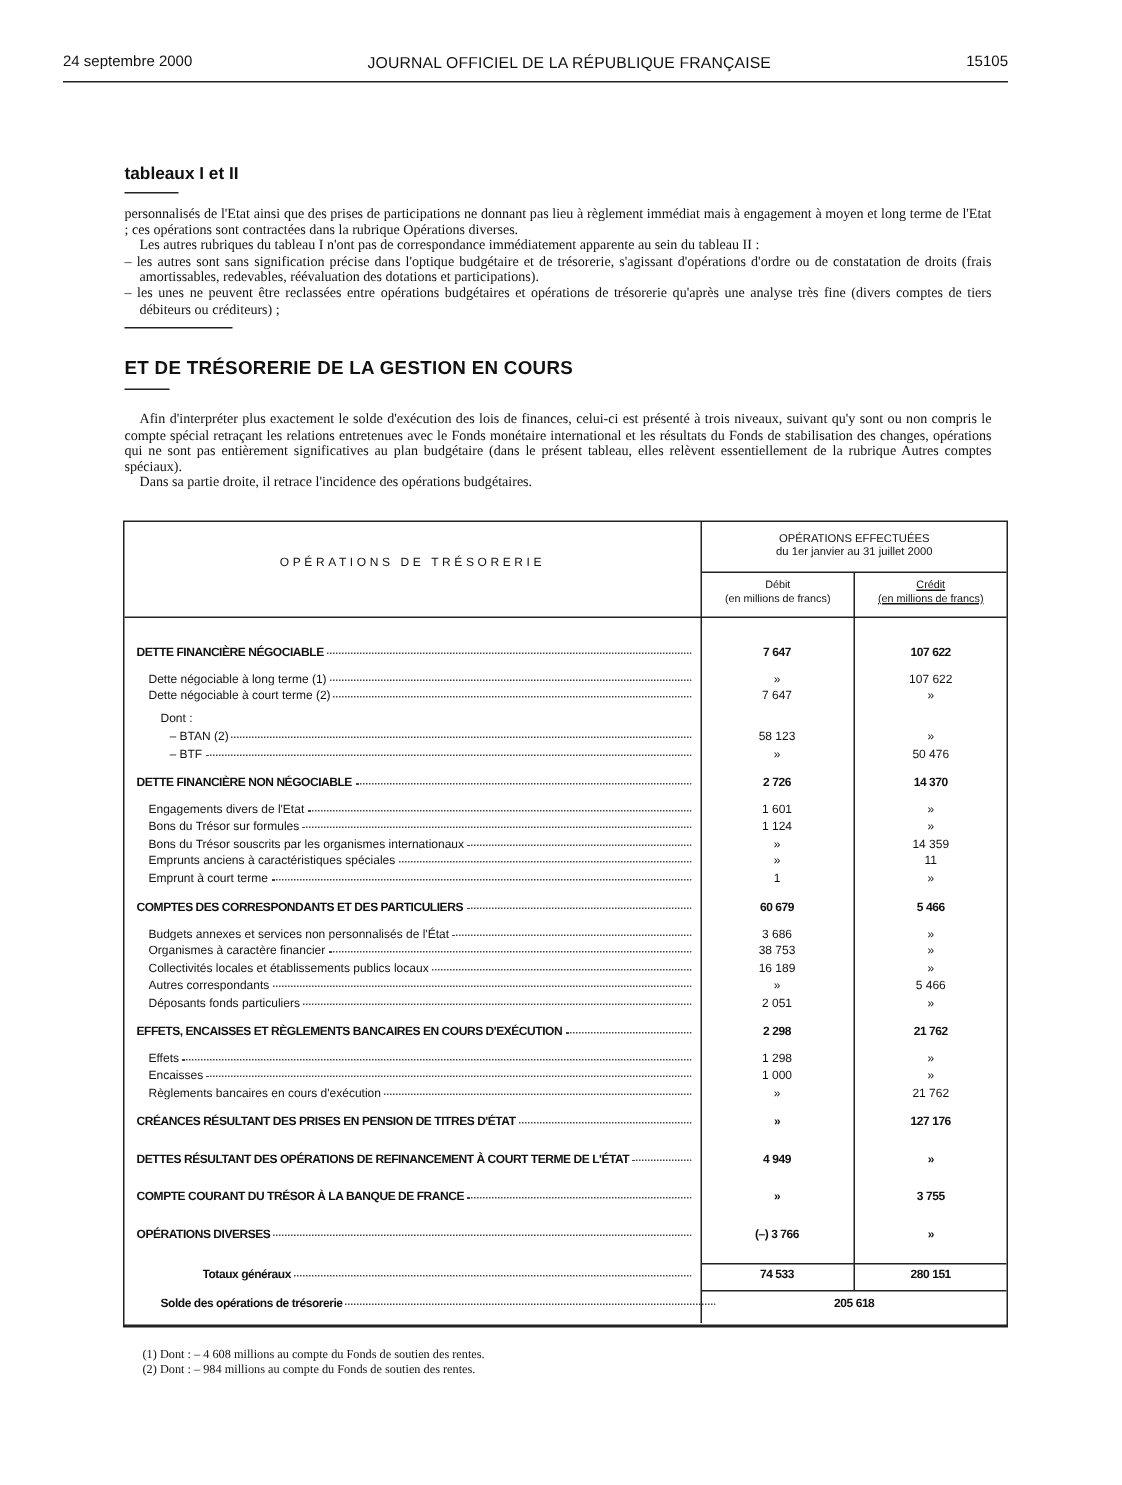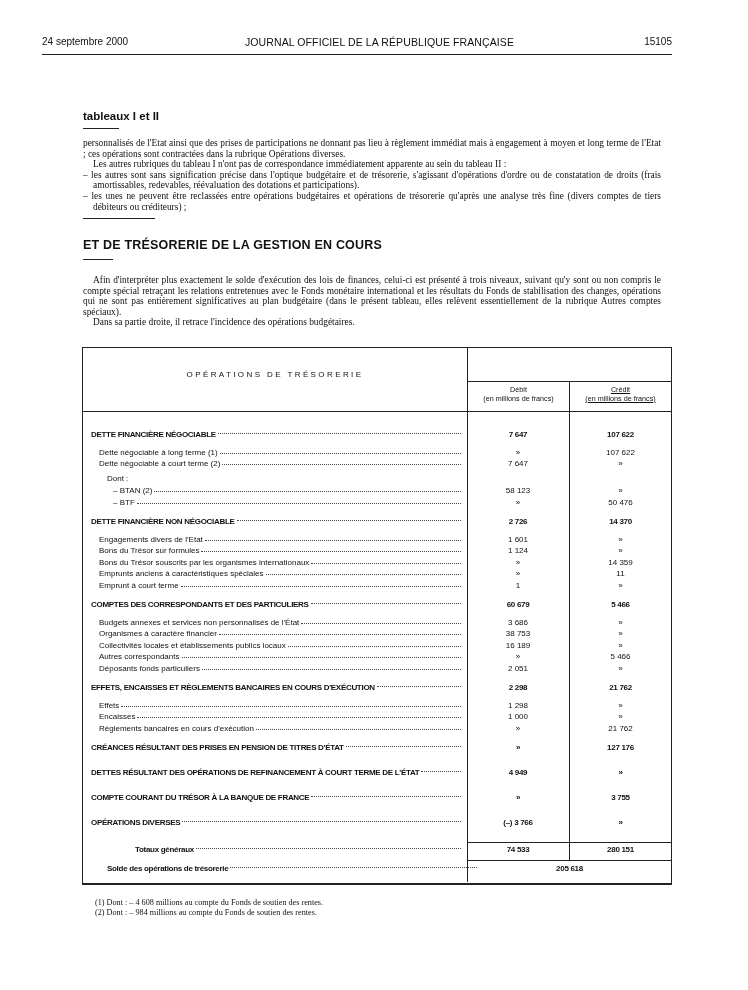--- a/index.html
+++ b/index.html
@@ -25,21 +25,21 @@
   .vline { position: absolute; top: 0; width: 1px; background: #222; }
   .hline { position: absolute; height: 1px; background: #222; }
   .th-main { position: absolute; left: 0; width: 384px; top: 22px; text-align: center; font-size: 8px; letter-spacing: 2.4px; }
   .th-ops { position: absolute; left: 385px; width: 203px; top: 6px; text-align: center; font-size: 7.5px; line-height: 9px; }
   .th-col { position: absolute; top: 38px; text-align: center; font-size: 7.2px; line-height: 8.5px; }
 
   .row { position: absolute; left: 0; width: 588px; height: 12px; font-size: 8px; }
   .row .label { position: absolute; top: 0; white-space: nowrap; overflow: hidden; display: flex; }
   .row .label .txt { white-space: nowrap; }
   .row .label .dots { flex: 1; border-bottom: 1px dotted #444; margin: 0 0 3px 2px; }
-  .row.cat .label { font-weight: bold; letter-spacing: -0.3px; align-items: center; }
+  .row.cat .label { font-weight: bold; letter-spacing: -0.3px; }
   .row .deb { position: absolute; left: 385px; width: 100px; text-align: center; top: 0; }
   .row .cre { position: absolute; left: 487px; width: 101px; text-align: center; top: 0; }
   .row.cat .deb, .row.cat .cre { font-weight: bold; letter-spacing: -0.3px; }
   .row .soldeval { position: absolute; left: 385px; width: 203px; text-align: center; top: 0; font-weight: bold; letter-spacing: -0.3px; }
 
   .footnotes { position: absolute; left: 95px; top: 898px; font-family: "Liberation Serif", serif; font-size: 8.2px; line-height: 9.6px; }
   .footnotes div { white-space: nowrap; }
 </style>
 </head>
 <body>
@@ -73,20 +73,24 @@
 
   <div class="vline" style="left:384px; height:534px;"></div>
   <div class="vline" style="left:486px; top:34px; height:478px;"></div>
 
   <div class="hline" style="left:385px; width:203px; top:33px;"></div>
   <div class="hline" style="left:0; width:588px; top:63px;"></div>
   <div class="hline" style="left:385px; width:203px; top:494px;"></div>
   <div class="hline" style="left:385px; width:203px; top:512px;"></div>
 
   <div class="th-main">OPÉRATIONS DE TRÉSORERIE</div>
+  <div class="th-ops">
+    <div>OPÉRATIONS EFFECTUÉES</div>
+    <div>du 1er janvier au 31 juillet 2000</div>
+  </div>
   <div class="th-col" style="left:385px; width:101px;">
     <div>Débit</div>
     <div>(en millions de francs)</div>
   </div>
   <div class="th-col" style="left:487px; width:101px;text-decoration:underline;">
     <div>Crédit</div>
     <div>(en millions de francs)</div>
   </div>
 
   <div id="rows">

